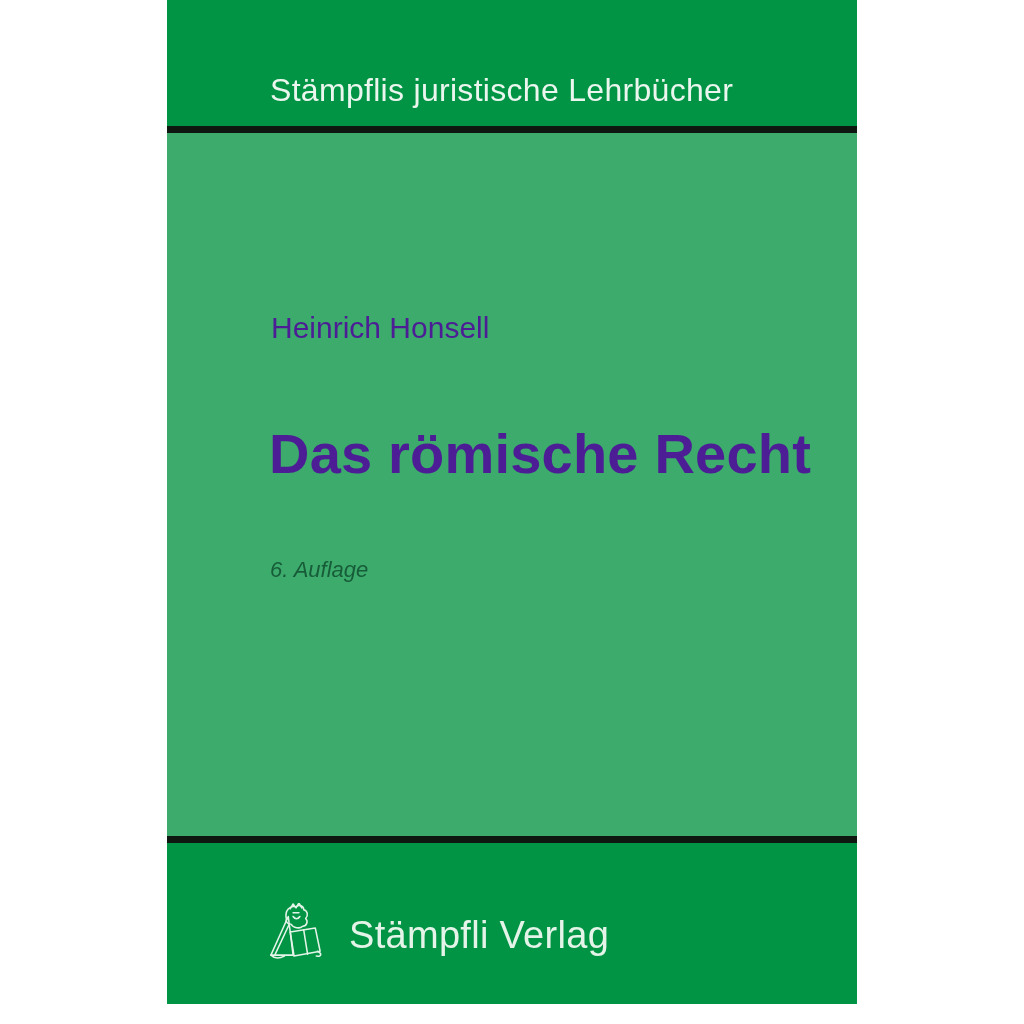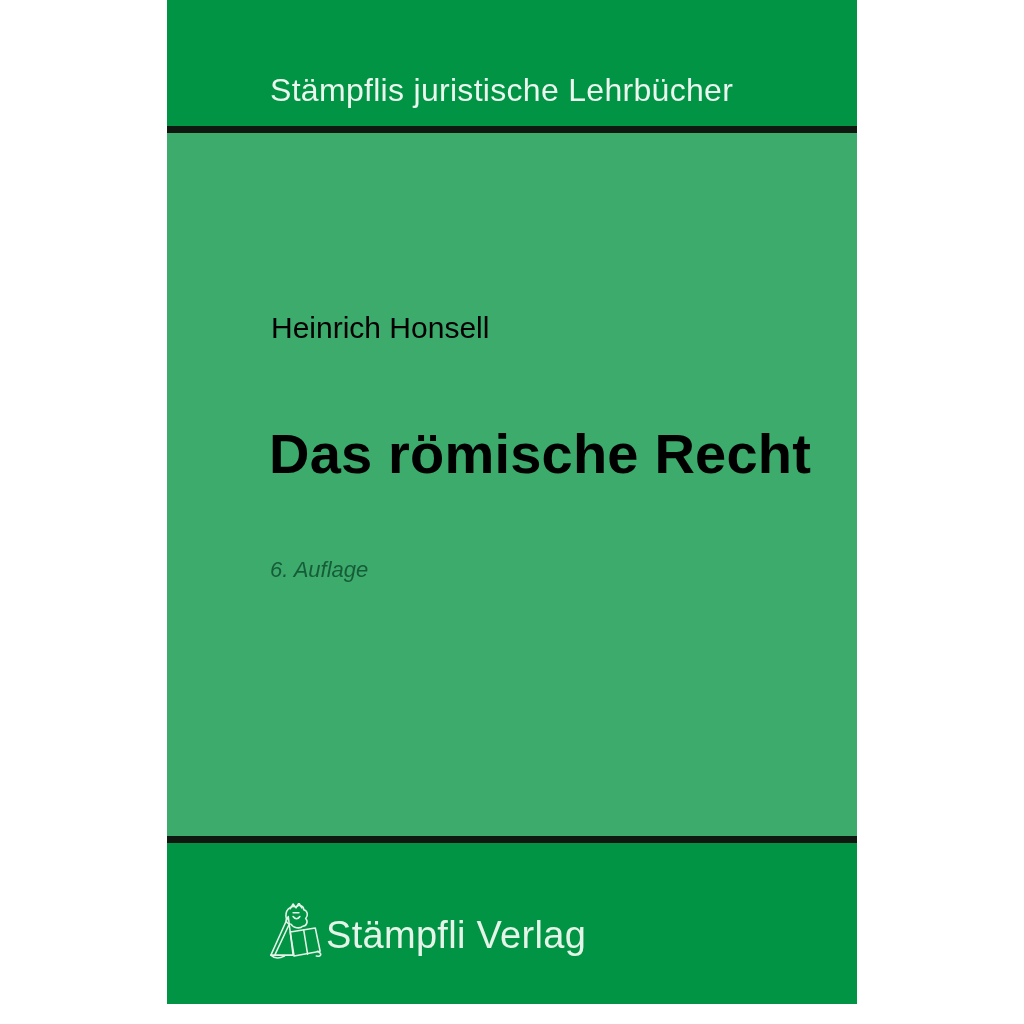--- a/index.html
+++ b/index.html
@@ -44,30 +44,30 @@
     position: relative;
     height: 703px;
     background: #3cab6c;
     flex: 0 0 auto;
   }
   .authors {
     position: absolute;
     left: 104px; top: 176px;
     font-size: 30px;
     line-height: 38px;
-    color: #000000;
+    color: #4c1d95;
     white-space: nowrap;
   }
   .book-title {
     position: absolute;
     left: 102px; top: 288px;
     font-size: 56px;
     font-weight: 700;
     letter-spacing: 0.2px;
-    color: #000000;
+    color: #4c1d95;
     white-space: nowrap;
   }
   .edition {
     position: absolute;
     left: 103px; top: 424px;
     font-size: 22px;
     font-style: italic;
     color: #175c38;
     white-space: nowrap;
   }
@@ -75,21 +75,21 @@
   .band-bottom {
     position: relative;
     flex: 1 1 auto;
     background: #009444;
   }
   .publisher-row {
     position: absolute;
     left: 100px; top: 60px;
     display: flex;
     align-items: center;
-    gap: 1px;
+    gap: 24px;
   }
   .publisher-logo { display: block; }
   .publisher-name {
     font-size: 38px;
     font-weight: 400;
     letter-spacing: 0.3px;
     color: #e4f4e8;
     white-space: nowrap;
     padding-top: 8px;
   }

